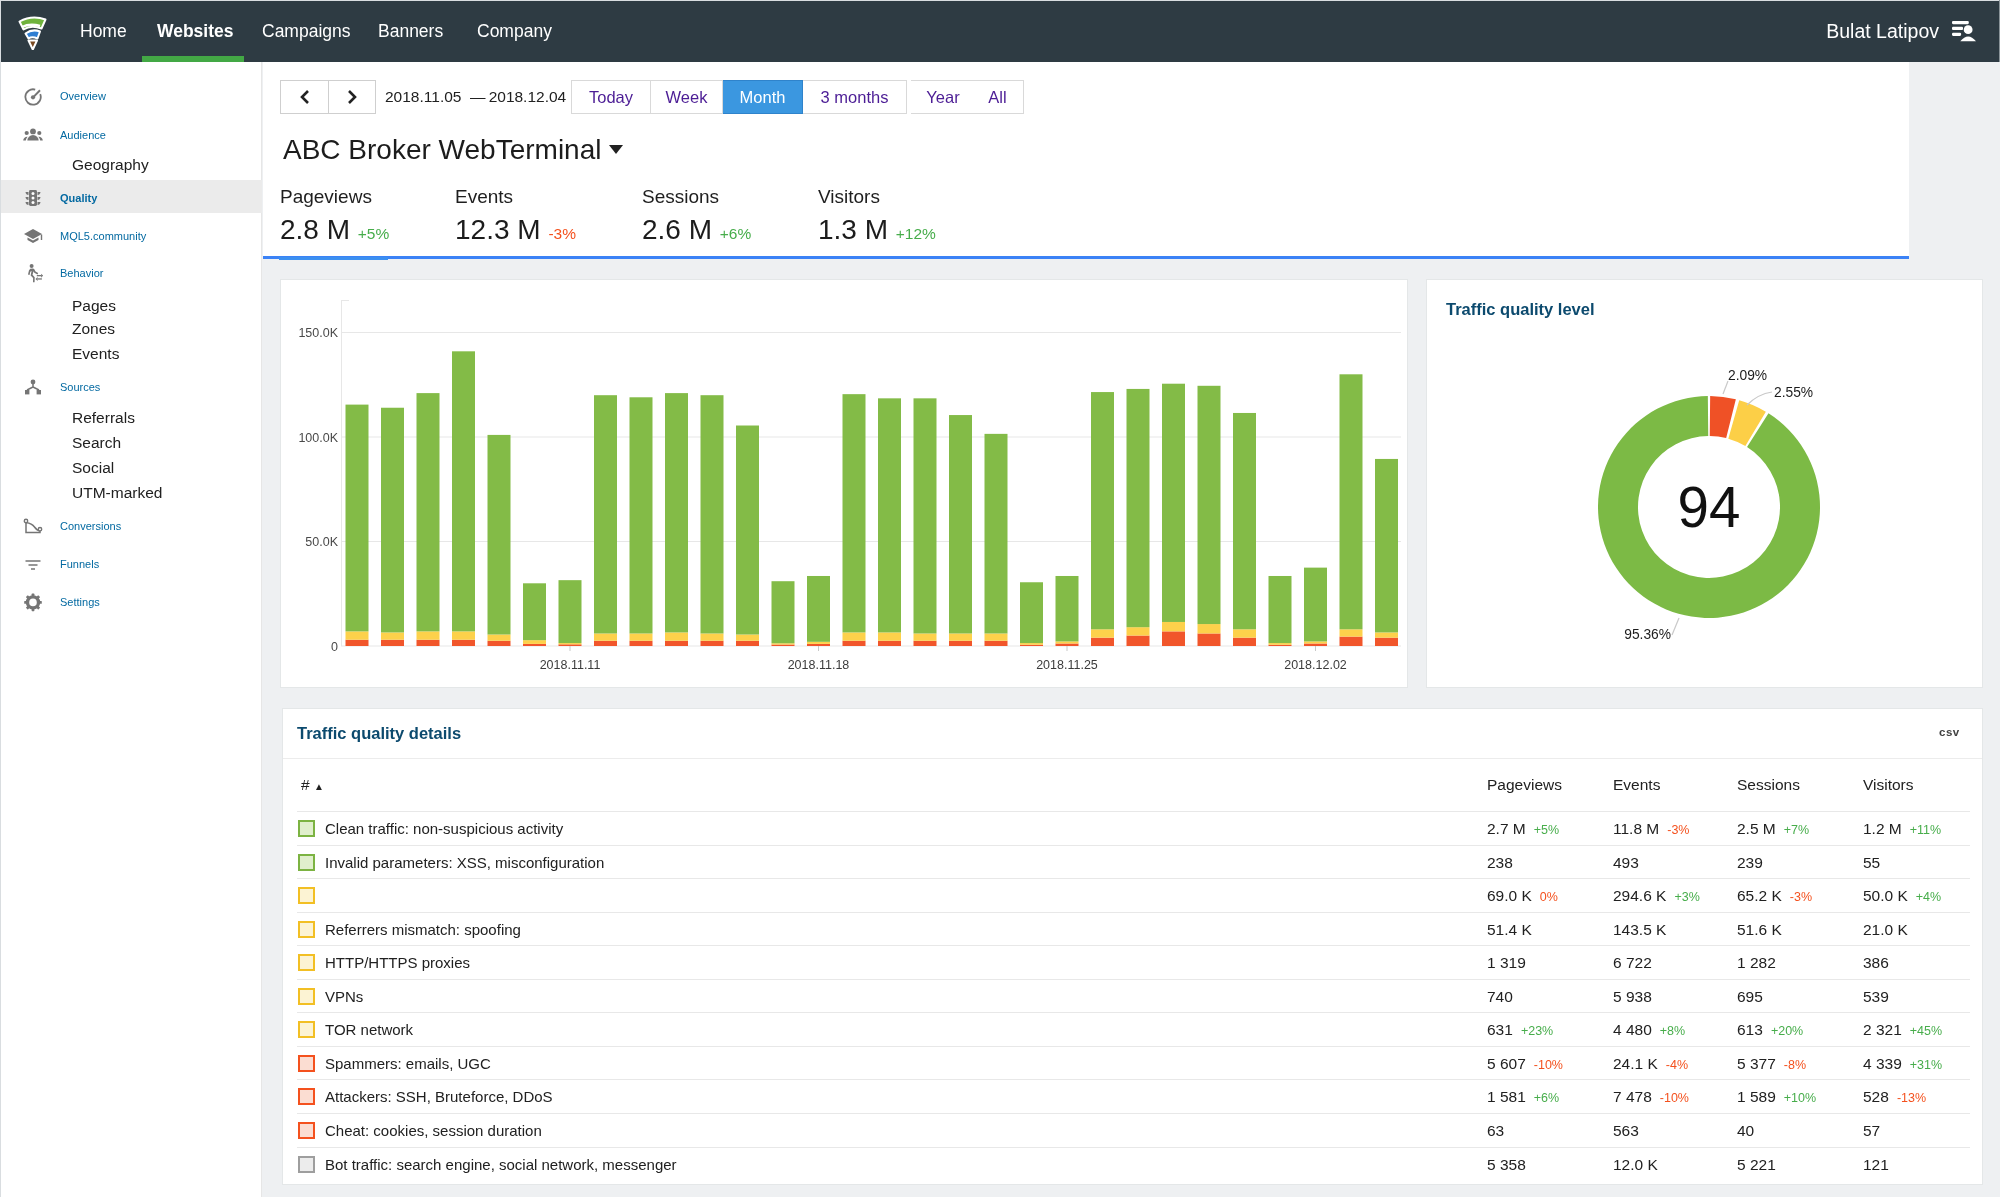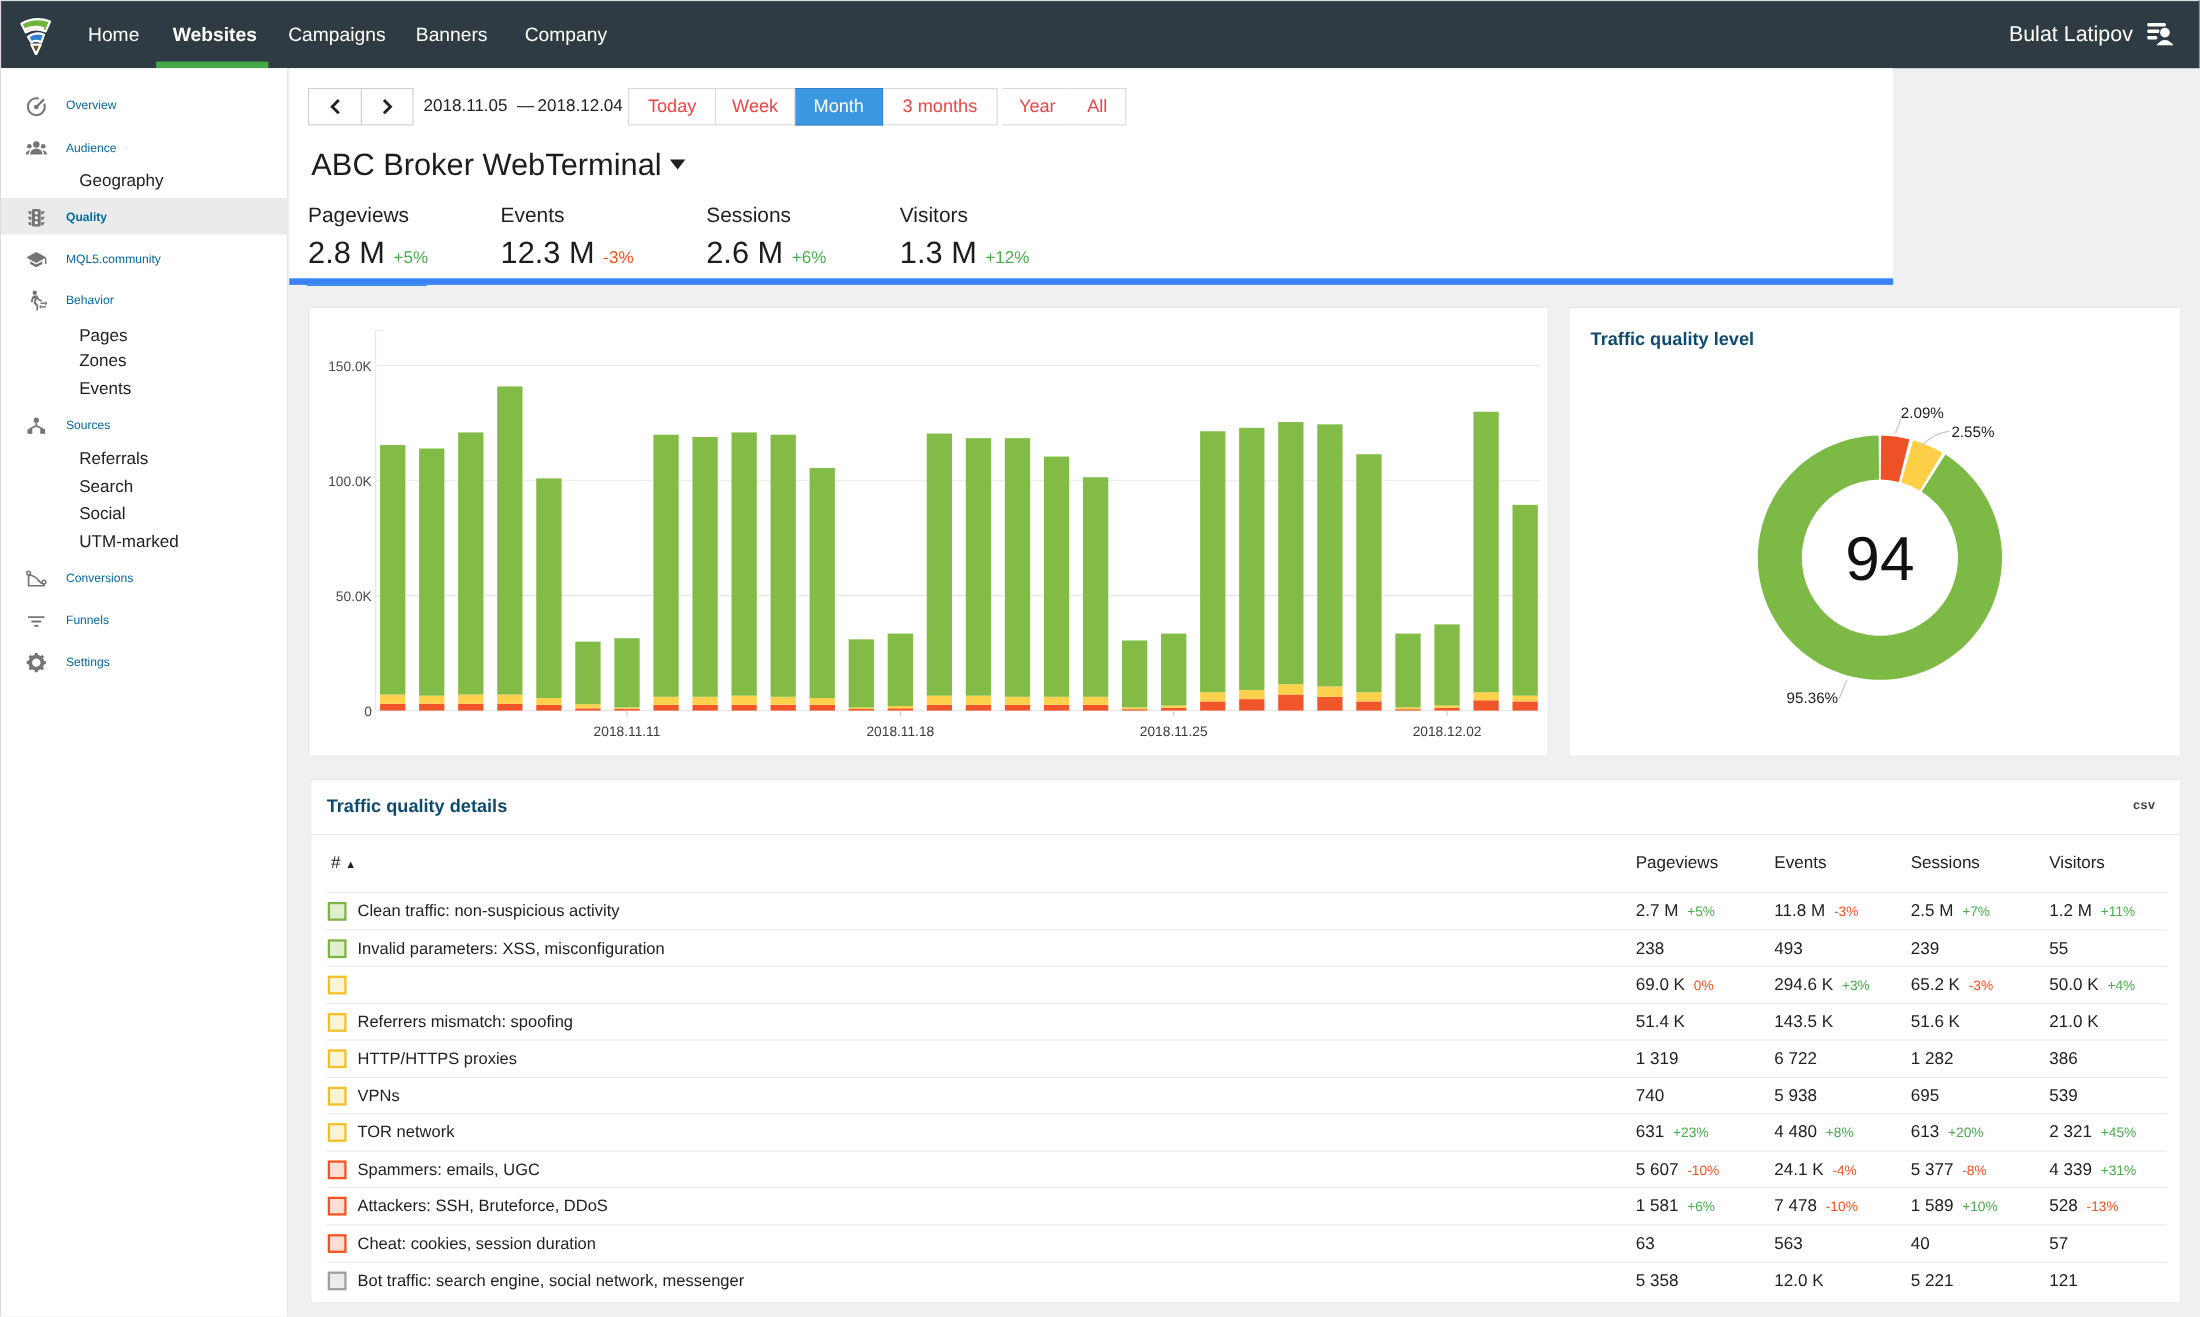--- a/index.html
+++ b/index.html
@@ -19,28 +19,28 @@
 
 
 #sidebar { position:absolute; left:0; top:62px; width:262px; height:1135px; background:#fff; border-right:1px solid #e6e6e6; }
 .side-item { position:absolute; left:0; width:244px; height:34px; line-height:34px; font-size:11px; color:#0369a1; }
 .side-item .txt { position:absolute; left:60px; }
 .side-sub { position:absolute; left:72px; width:190px; height:25px; line-height:25px; font-size:15.5px; color:#212121; }
 .side-icon { position:absolute; left:23px; top:7px; width:20px; height:20px; }
 #side-active { position:absolute; left:0; top:118px; width:262px; height:33px; background:#ebebeb; }
 
 
-#headstrip { position:absolute; left:263px; top:62px; width:1458px; height:197px; background:#fff; border-bottom:6px solid #3b82f6; }
+#headstrip { position:absolute; left:263px; top:62px; width:1646px; height:197px; background:#fff; border-bottom:3px solid #3b82f6; }
 
 
 .arrowbox { position:absolute; top:18px; width:48px; height:34px; background:#fff; border:1px solid #cfcfcf; color:#212121; font-size:16px; text-align:center; line-height:32px; }
 #arrow-l { left:17px; border-right:none; }
 #arrow-r { left:65px; }
 #daterange { position:absolute; left:122px; top:18px; height:34px; line-height:34px; font-size:15.5px; color:#212121; }
-.tbtn { position:absolute; top:18px; height:34px; line-height:32px; font-size:16.5px; color:#ef4444; text-align:center; background:#fff; border:1px solid #d9d9d9; border-left:none; }
+.tbtn { position:absolute; top:18px; height:34px; line-height:32px; font-size:16.5px; color:#4c1d95; text-align:center; background:#fff; border:1px solid #d9d9d9; border-left:none; }
 #tbtn-today { left:308px; width:80px; border-left:1px solid #d9d9d9; }
 #tbtn-week { left:388px; width:72px; }
 #tbtn-month { left:460px; width:80px; background:#3b97e0; border-color:#2f83cb; color:#fff; }
 #tbtn-3months { left:540px; width:104px; }
 #tbtn-year { left:648px; width:65px; }
 #tbtn-all { left:709px; width:52px; }
 
 #site-title { position:absolute; left:20px; top:72px; font-size:28px; color:#1c1c1c; }
 #site-caret { position:absolute; left:346px; top:83px; width:0; height:0; border-left:7px solid transparent; border-right:7px solid transparent; border-top:9px solid #212121; }
 

